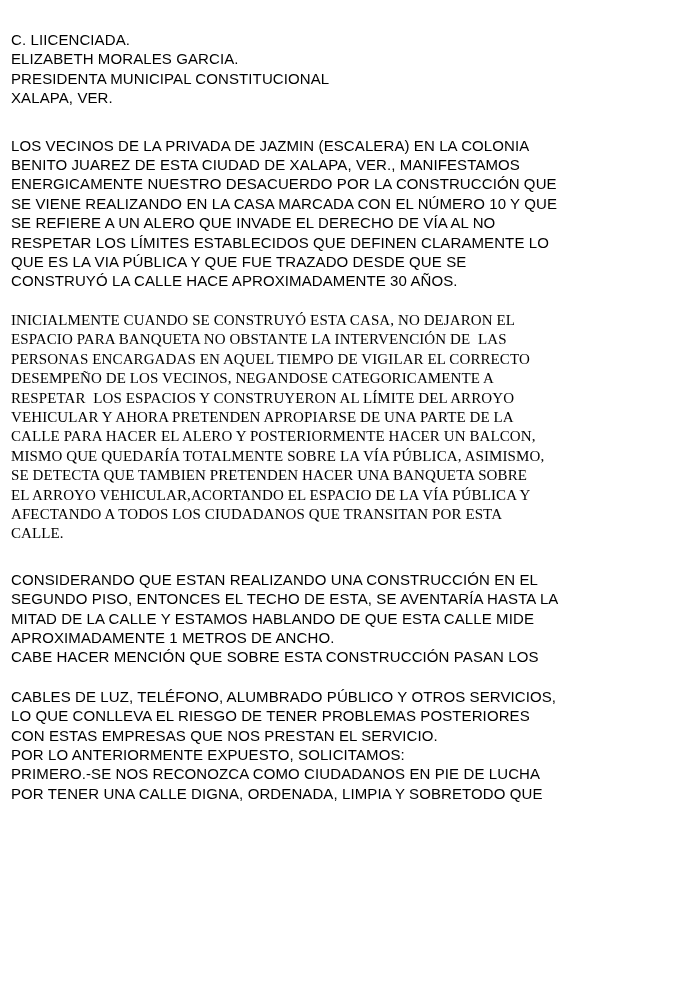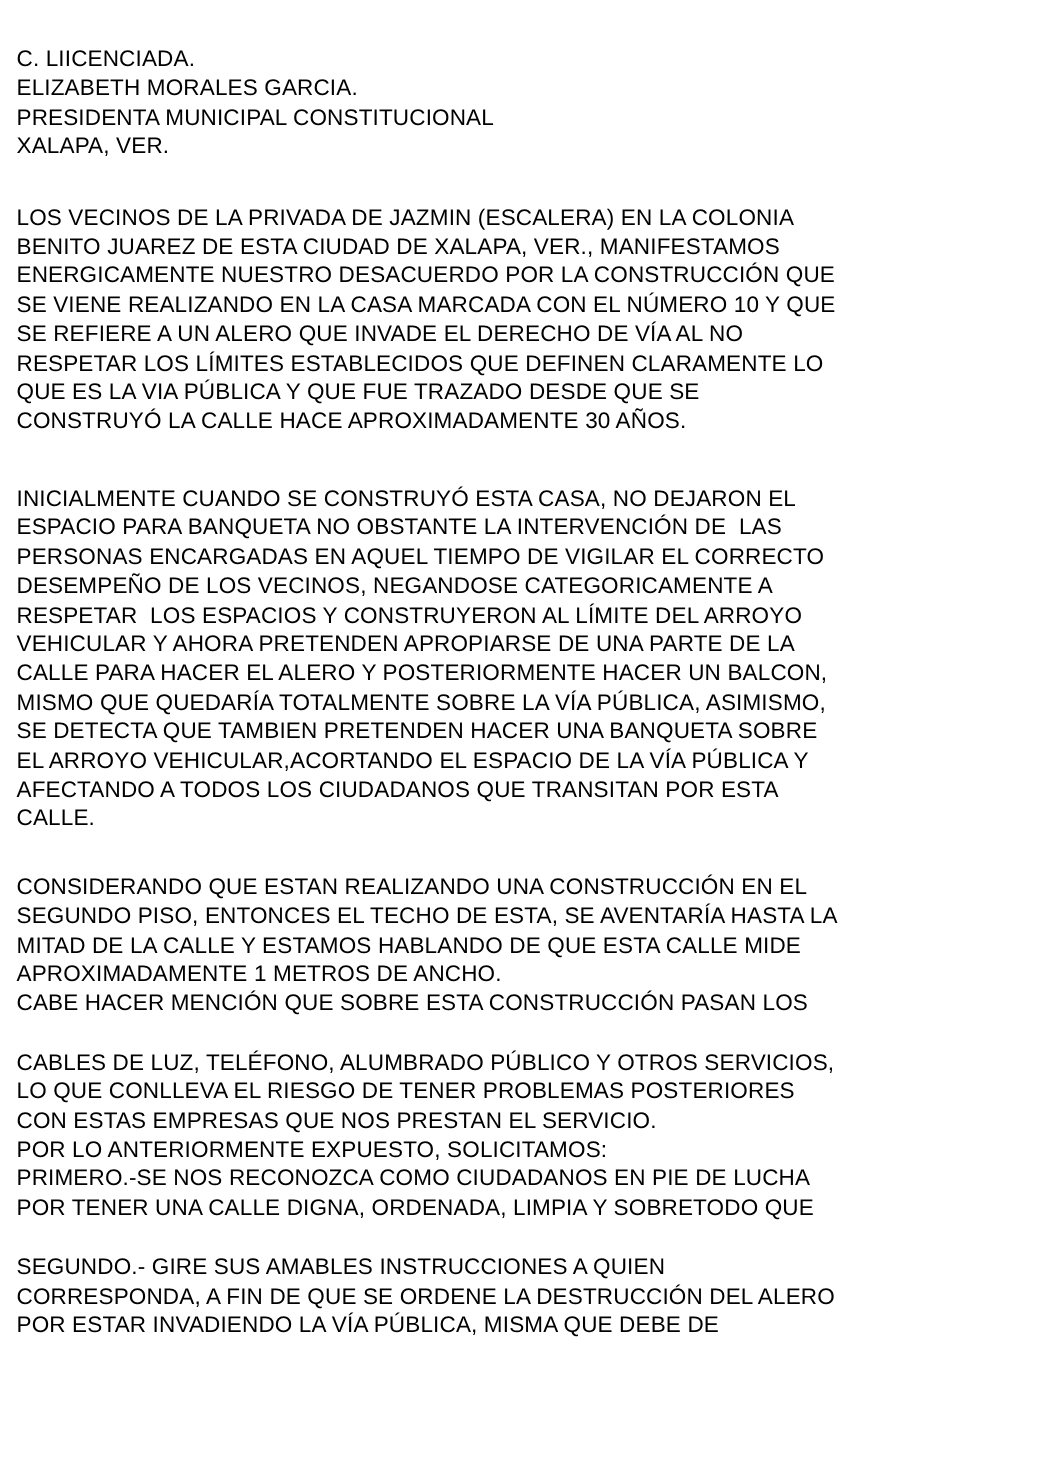--- a/index.html
+++ b/index.html
@@ -22,21 +22,21 @@
     line-height: 19.4px;
     color: #000000;
     letter-spacing: 0.1px;
   }
   .block {
     white-space: pre-wrap;
     margin: 0;
   }
   .gap-recipient   { margin-top: 0; }
   .gap-p1          { margin-top: 28px; }
-  .gap-p2          { margin-top: 32px; }
+  .gap-p2          { margin-top: 20px; font-family: Liberation Serif, serif; }
   .gap-p3          { margin-top: 26px; }
   .gap-p4          { margin-top: 20px; }
   .gap-p5          { margin-top: 25px; }
   .gap-p6          { margin-top: 20px; }
 </style>
 </head>
 <body>
 
 <div class="letter">
   <div class="block gap-recipient">C. LIICENCIADA.
@@ -73,16 +73,13 @@
 CABE HACER MENCIÓN QUE SOBRE ESTA CONSTRUCCIÓN PASAN LOS</div>
 
   <div class="block gap-p4">CABLES DE LUZ, TELÉFONO, ALUMBRADO PÚBLICO Y OTROS SERVICIOS,
 LO QUE CONLLEVA EL RIESGO DE TENER PROBLEMAS POSTERIORES
 CON ESTAS EMPRESAS QUE NOS PRESTAN EL SERVICIO.
 POR LO ANTERIORMENTE EXPUESTO, SOLICITAMOS:
 PRIMERO.-SE NOS RECONOZCA COMO CIUDADANOS EN PIE DE LUCHA
 POR TENER UNA CALLE DIGNA, ORDENADA, LIMPIA Y SOBRETODO QUE</div>
 
 
-  <div class="block gap-p6">SEGUNDO.- GIRE SUS AMABLES INSTRUCCIONES A QUIEN
-CORRESPONDA, A FIN DE QUE SE ORDENE LA DESTRUCCIÓN DEL ALERO
-POR ESTAR INVADIENDO LA VÍA PÚBLICA, MISMA QUE DEBE DE</div>
 </div>
 
 </body></html>

